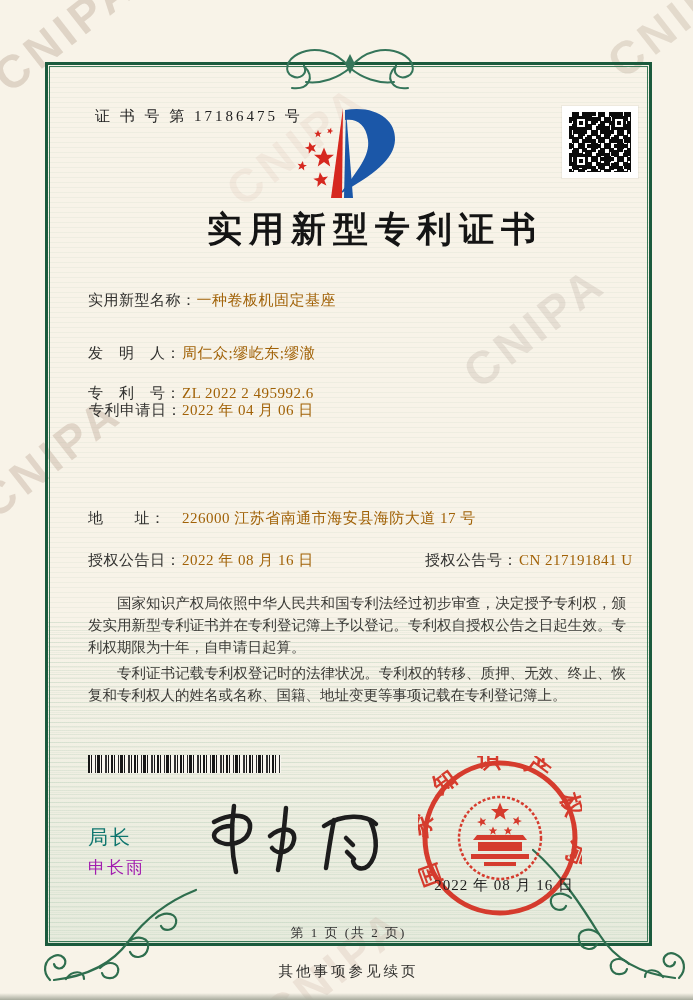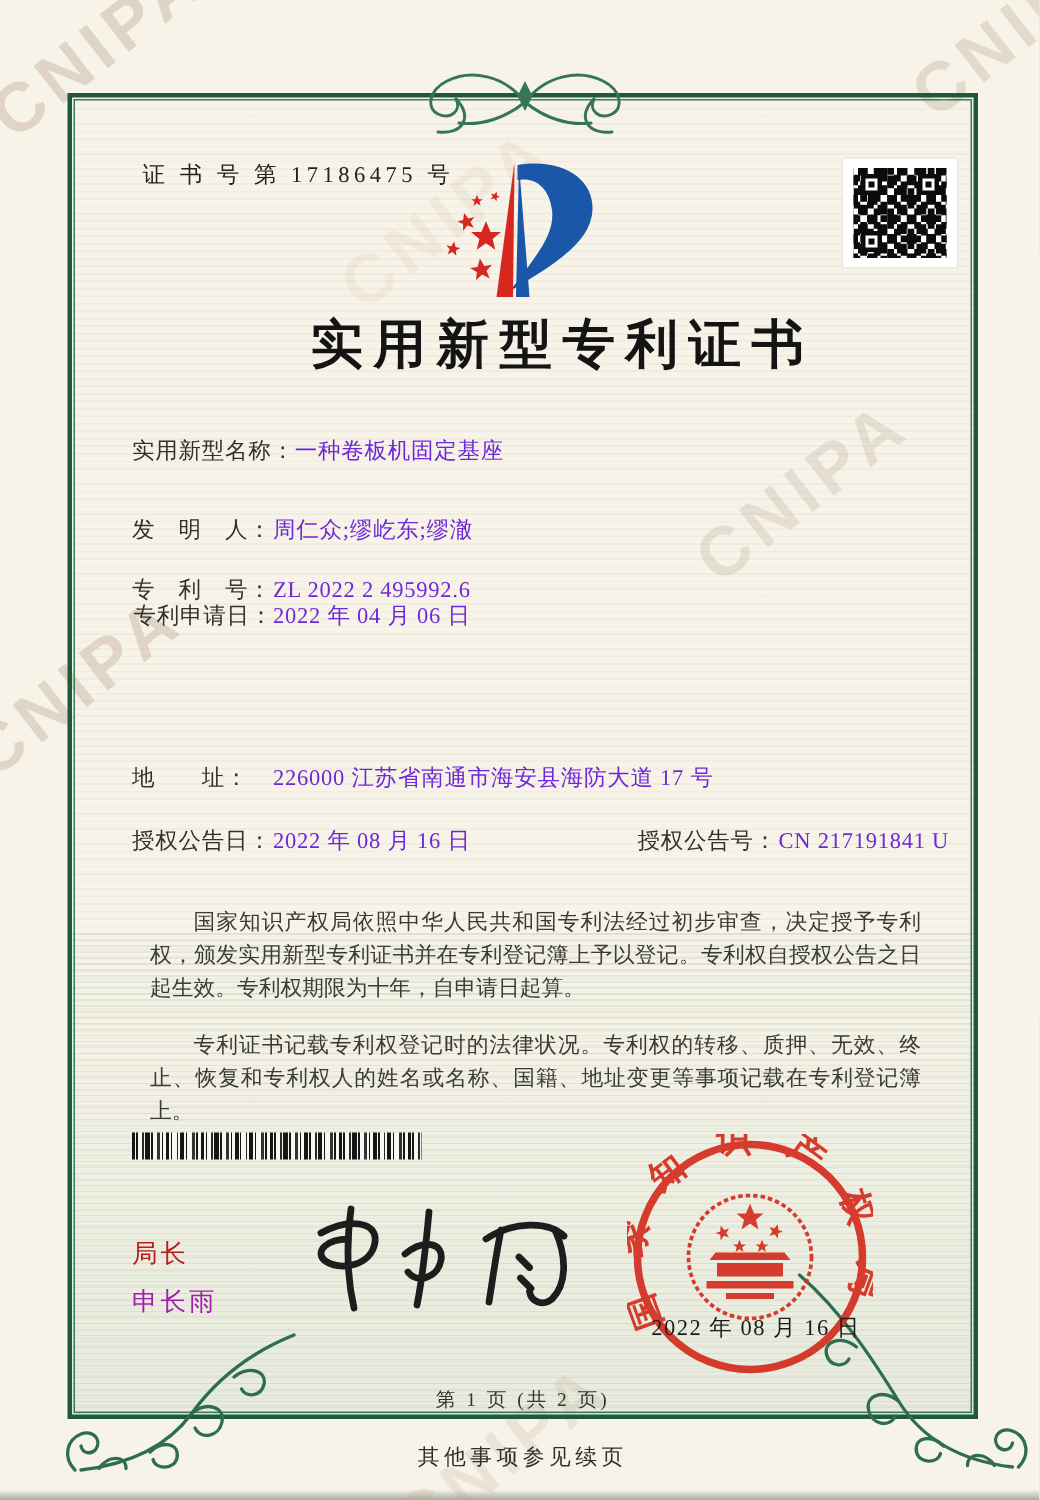--- a/index.html
+++ b/index.html
@@ -25,32 +25,32 @@
       background:
         repeating-conic-gradient(#0b0b0b 0% 25%,transparent 0% 50%) 0px 0px/9px 9px,
         repeating-conic-gradient(#0b0b0b 0% 25%,transparent 0% 50%) 3px 5px/13px 13px;}
   .finder{position:absolute;width:14px;height:14px;border:3px solid #0b0b0b;background:#fff;box-sizing:border-box;}
   .finder::after{content:"";position:absolute;left:2px;top:2px;width:4px;height:4px;background:#0b0b0b;}
   .f-tl{left:5px;top:4px;} .f-tr{right:5px;top:4px;} .f-bl{left:5px;bottom:4px;}
   .title{position:absolute;left:45px;top:206px;width:660px;text-align:center;z-index:5;
          font-size:35px;font-weight:bold;letter-spacing:7px;color:#141414;}
   .row{position:absolute;left:88px;font-size:15px;letter-spacing:0.5px;color:#30302e;z-index:5;white-space:nowrap;}
   .row .lbl{display:inline-block;min-width:94px;}
-  .row .val{color:#6d28d9;}
+  .row .val{color:#a16207;}
   .grant-right{position:absolute;left:337px;top:0;}
   .body-text{position:absolute;left:84px;top:588px;width:546px;z-index:5;
              font-size:14.5px;line-height:22px;text-align:justify;color:#3a3a36;}
-  .body-text p{margin:16px;text-indent:2em;}
+  .body-text p{margin:4px;text-indent:2em;}
   .barcode{position:absolute;left:88px;top:755px;width:193px;height:18px;z-index:5;
      background:repeating-linear-gradient(90deg,
        #161616 0 2px,#f8f6ef 2px 3px,#161616 3px 4px,#f8f6ef 4px 7px,
        #2a2a2a 7px 8px,#f8f6ef 8px 9px,#161616 9px 12px,#f8f6ef 12px 13px,
        #161616 13px 14px,#f8f6ef 14px 17px,#333 17px 19px,#f8f6ef 19px 20px,
        #161616 20px 21px,#f8f6ef 21px 23px);}
-  .director-label{position:absolute;left:88px;top:824px;font-size:17px;letter-spacing:2px;z-index:5;color:#b91c1c;}
+  .director-label{position:absolute;left:88px;top:824px;font-size:20px;letter-spacing:2px;z-index:5;color:#0f766e;}
   .director-name{position:absolute;left:88px;top:856px;font-size:17px;letter-spacing:2px;z-index:5;color:#a21caf;}
   .signature{position:absolute;left:198px;top:792px;z-index:5;}
   .seal{position:absolute;left:418px;top:756px;z-index:5;opacity:0.92;}
   .seal-date{position:absolute;left:424px;top:876px;width:160px;text-align:center;z-index:6;
              font-size:15px;color:#1c1c1c;letter-spacing:1px;white-space:nowrap;}
   .page-info{position:absolute;left:45px;top:924px;width:607px;text-align:center;
              font-size:13px;letter-spacing:2px;z-index:5;color:#333;}
   .footer-note{position:absolute;left:45px;top:962px;width:607px;text-align:center;
                font-size:14.5px;letter-spacing:3px;z-index:5;color:#2f2f2d;}
   .ornament{position:absolute;z-index:4;}

